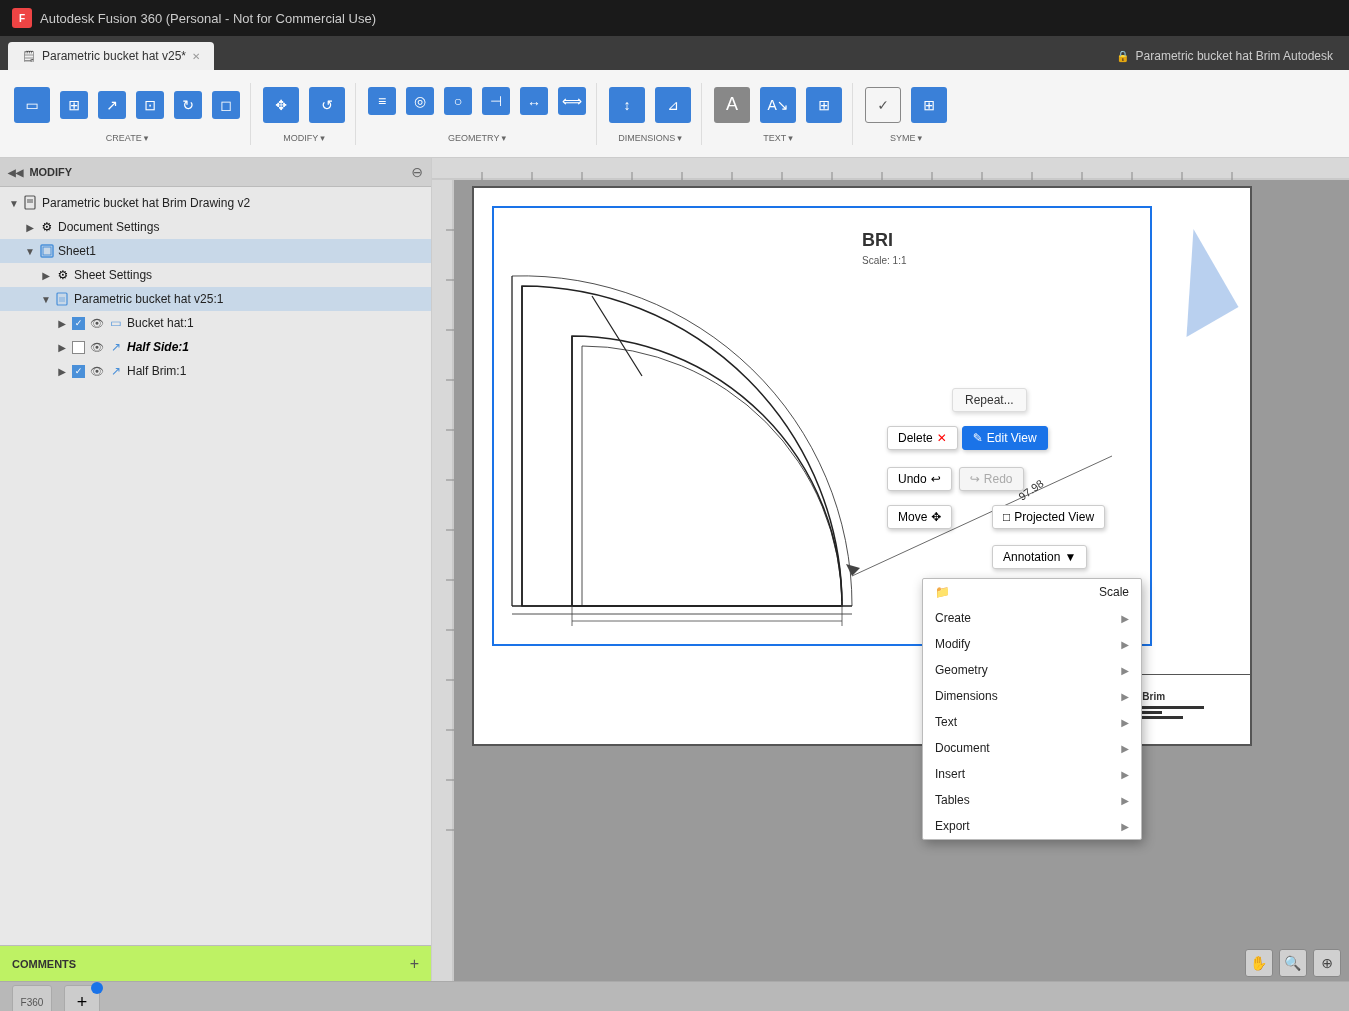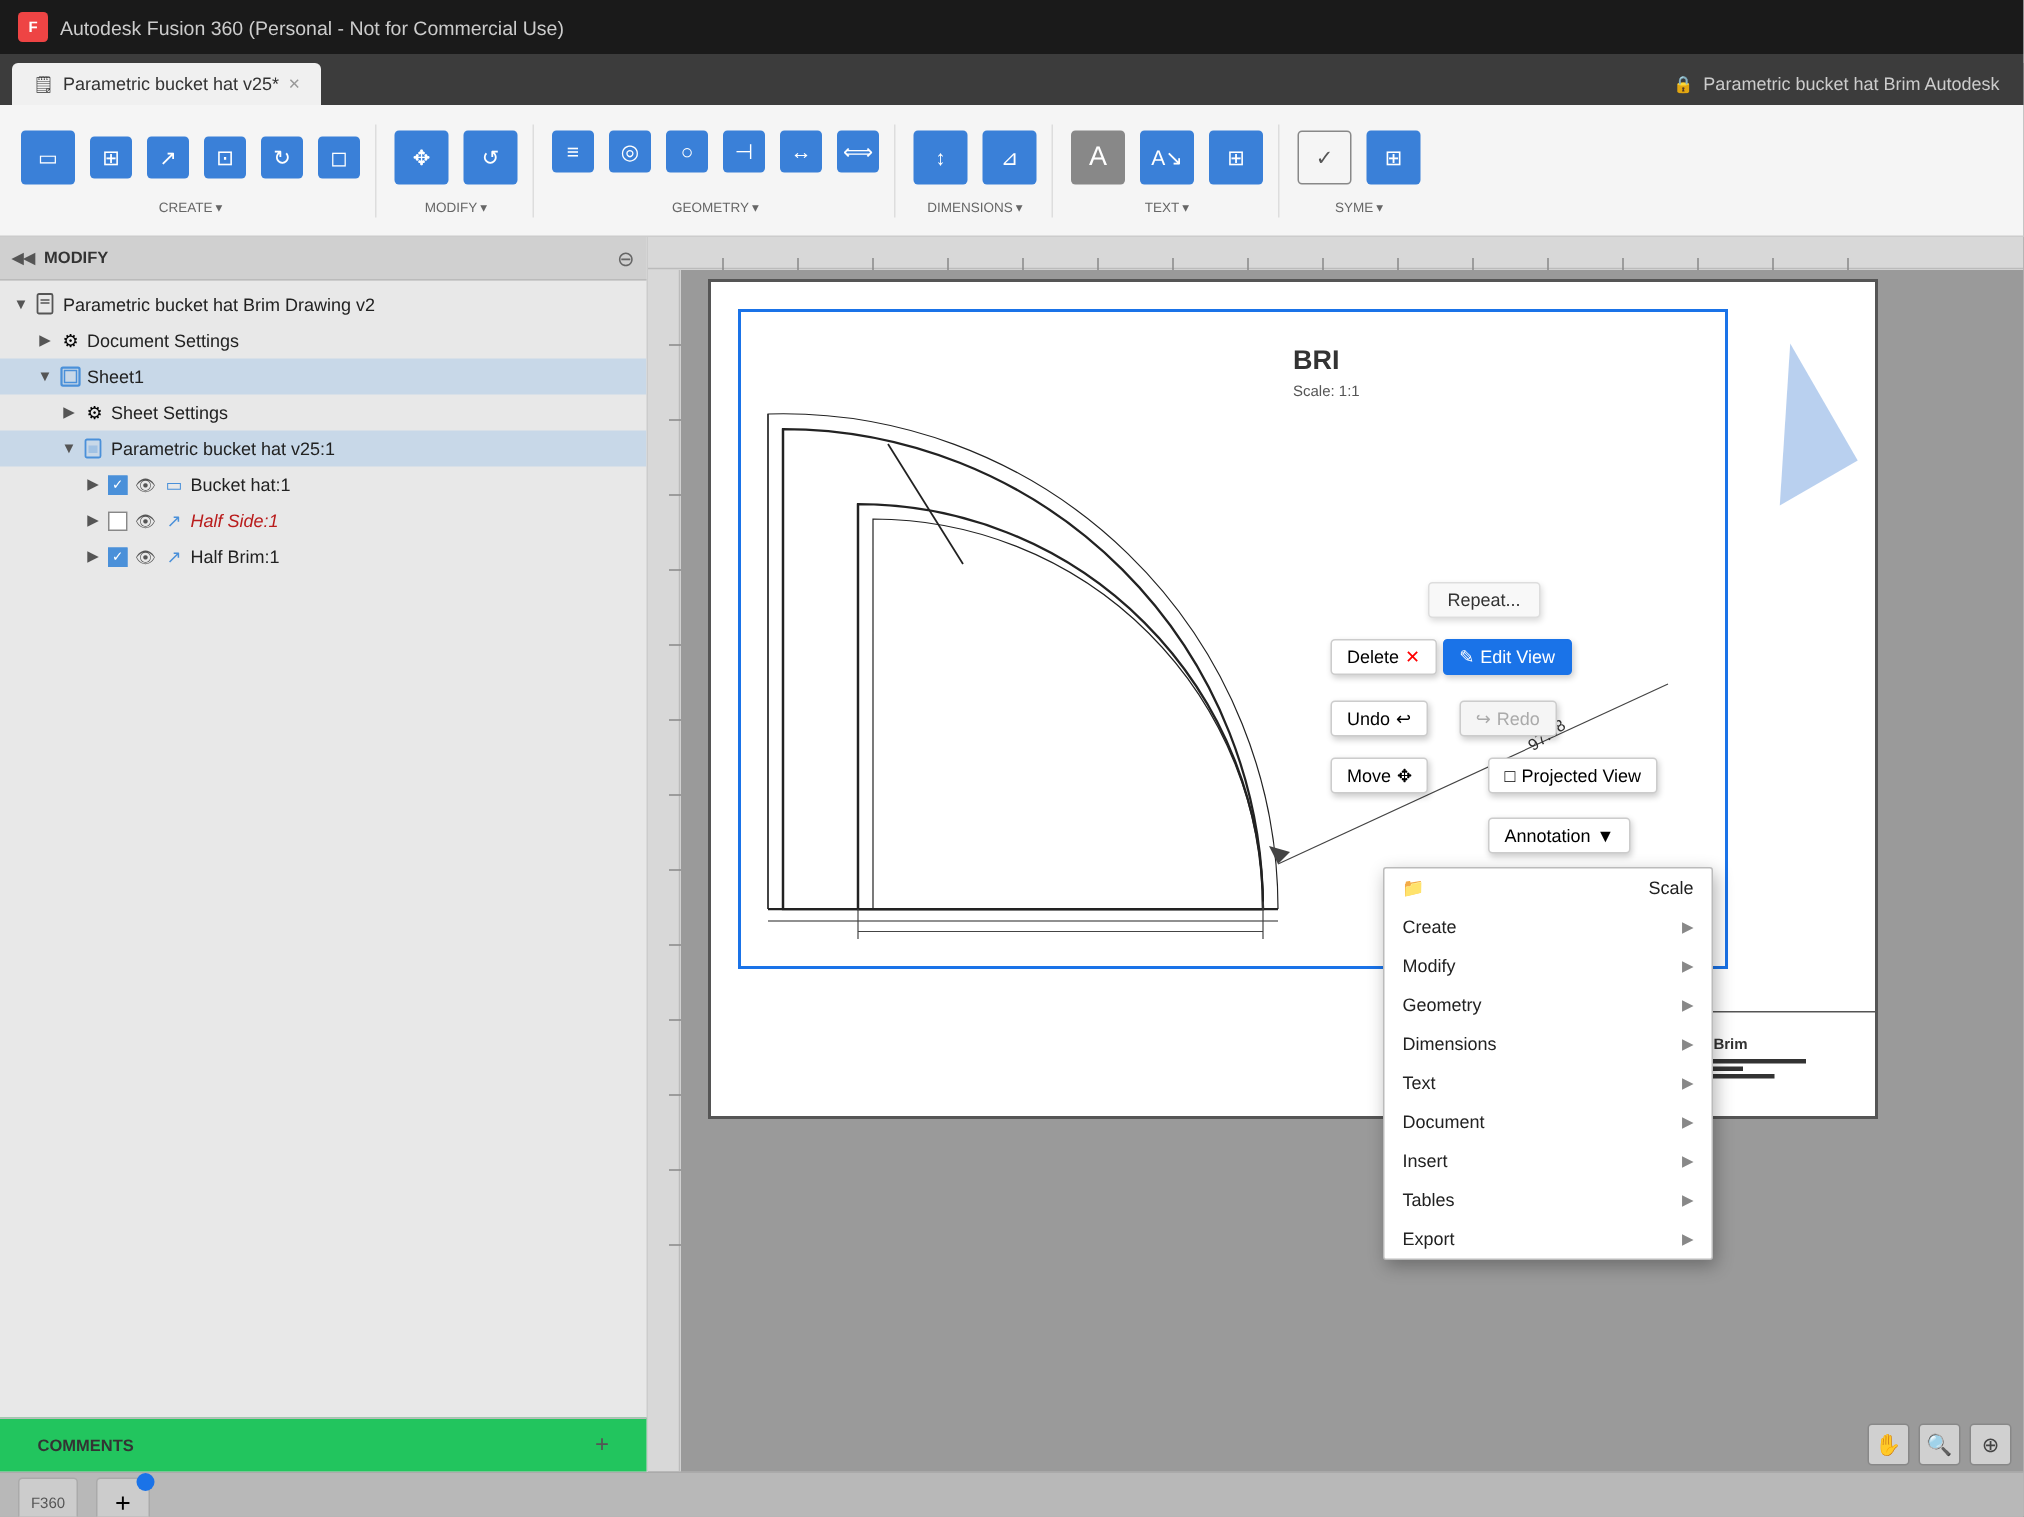--- a/index.html
+++ b/index.html
@@ -164,32 +164,32 @@
       gap: 2px;
     }
     .tree-item.selected { background: #c8d8e8; }
     .tree-indent-1 { padding-left: 8px; }
     .tree-indent-2 { padding-left: 24px; }
     .tree-indent-3 { padding-left: 40px; }
     .tree-indent-4 { padding-left: 56px; }
     .tree-arrow { color: #555; font-size: 10px; width: 12px; text-align: center; }
     .tree-icon { width: 18px; height: 18px; display: flex; align-items: center; justify-content: center; }
     .tree-label { font-size: 12px; color: #222; }
-    .tree-label.faded { color: #b91c1c; font-style: italic; }
+    .tree-label.faded { color: #000000; font-style: italic; font-weight: bold; }
     .checkbox { width: 13px; height: 13px; border: 1px solid #888; background: white; display: flex; align-items: center; justify-content: center; margin: 0 2px; }
     .checkbox.checked { background: #4a90d9; border-color: #4a90d9; }
     .eye-icon { color: #555; font-size: 11px; width: 16px; text-align: center; }
 
     
     .comments-bar {
-      background: #22c55e;
+      background: #bef264;
       height: 36px;
       display: flex;
       align-items: center;
-      padding: 0 25px;
+      padding: 0 12px;
       justify-content: space-between;
       border-top: 1px solid #bbb;
     }
     .comments-label { font-size: 11px; font-weight: bold; color: #333; }
     .add-btn { color: #555; font-size: 16px; cursor: pointer; }
 
     
     .canvas-area {
       flex: 1;
       background: #9a9a9a;
@@ -269,21 +269,21 @@
     }
     .tb-btn.primary { background: #1a73e8; color: white; border-color: #1a73e8; }
     .tb-btn.disabled { color: #aaa; background: #f5f5f5; }
 
     
     .action-row {
       position: absolute;
       top: 316px;
       left: 455px;
       display: flex;
-      gap: 21px;
+      gap: 7px;
       z-index: 99;
     }
     .annot-btn {
       background: white;
       border: 1px solid #ccc;
       border-radius: 3px;
       padding: 4px 10px;
       font-size: 12px;
       cursor: pointer;
       display: flex;

